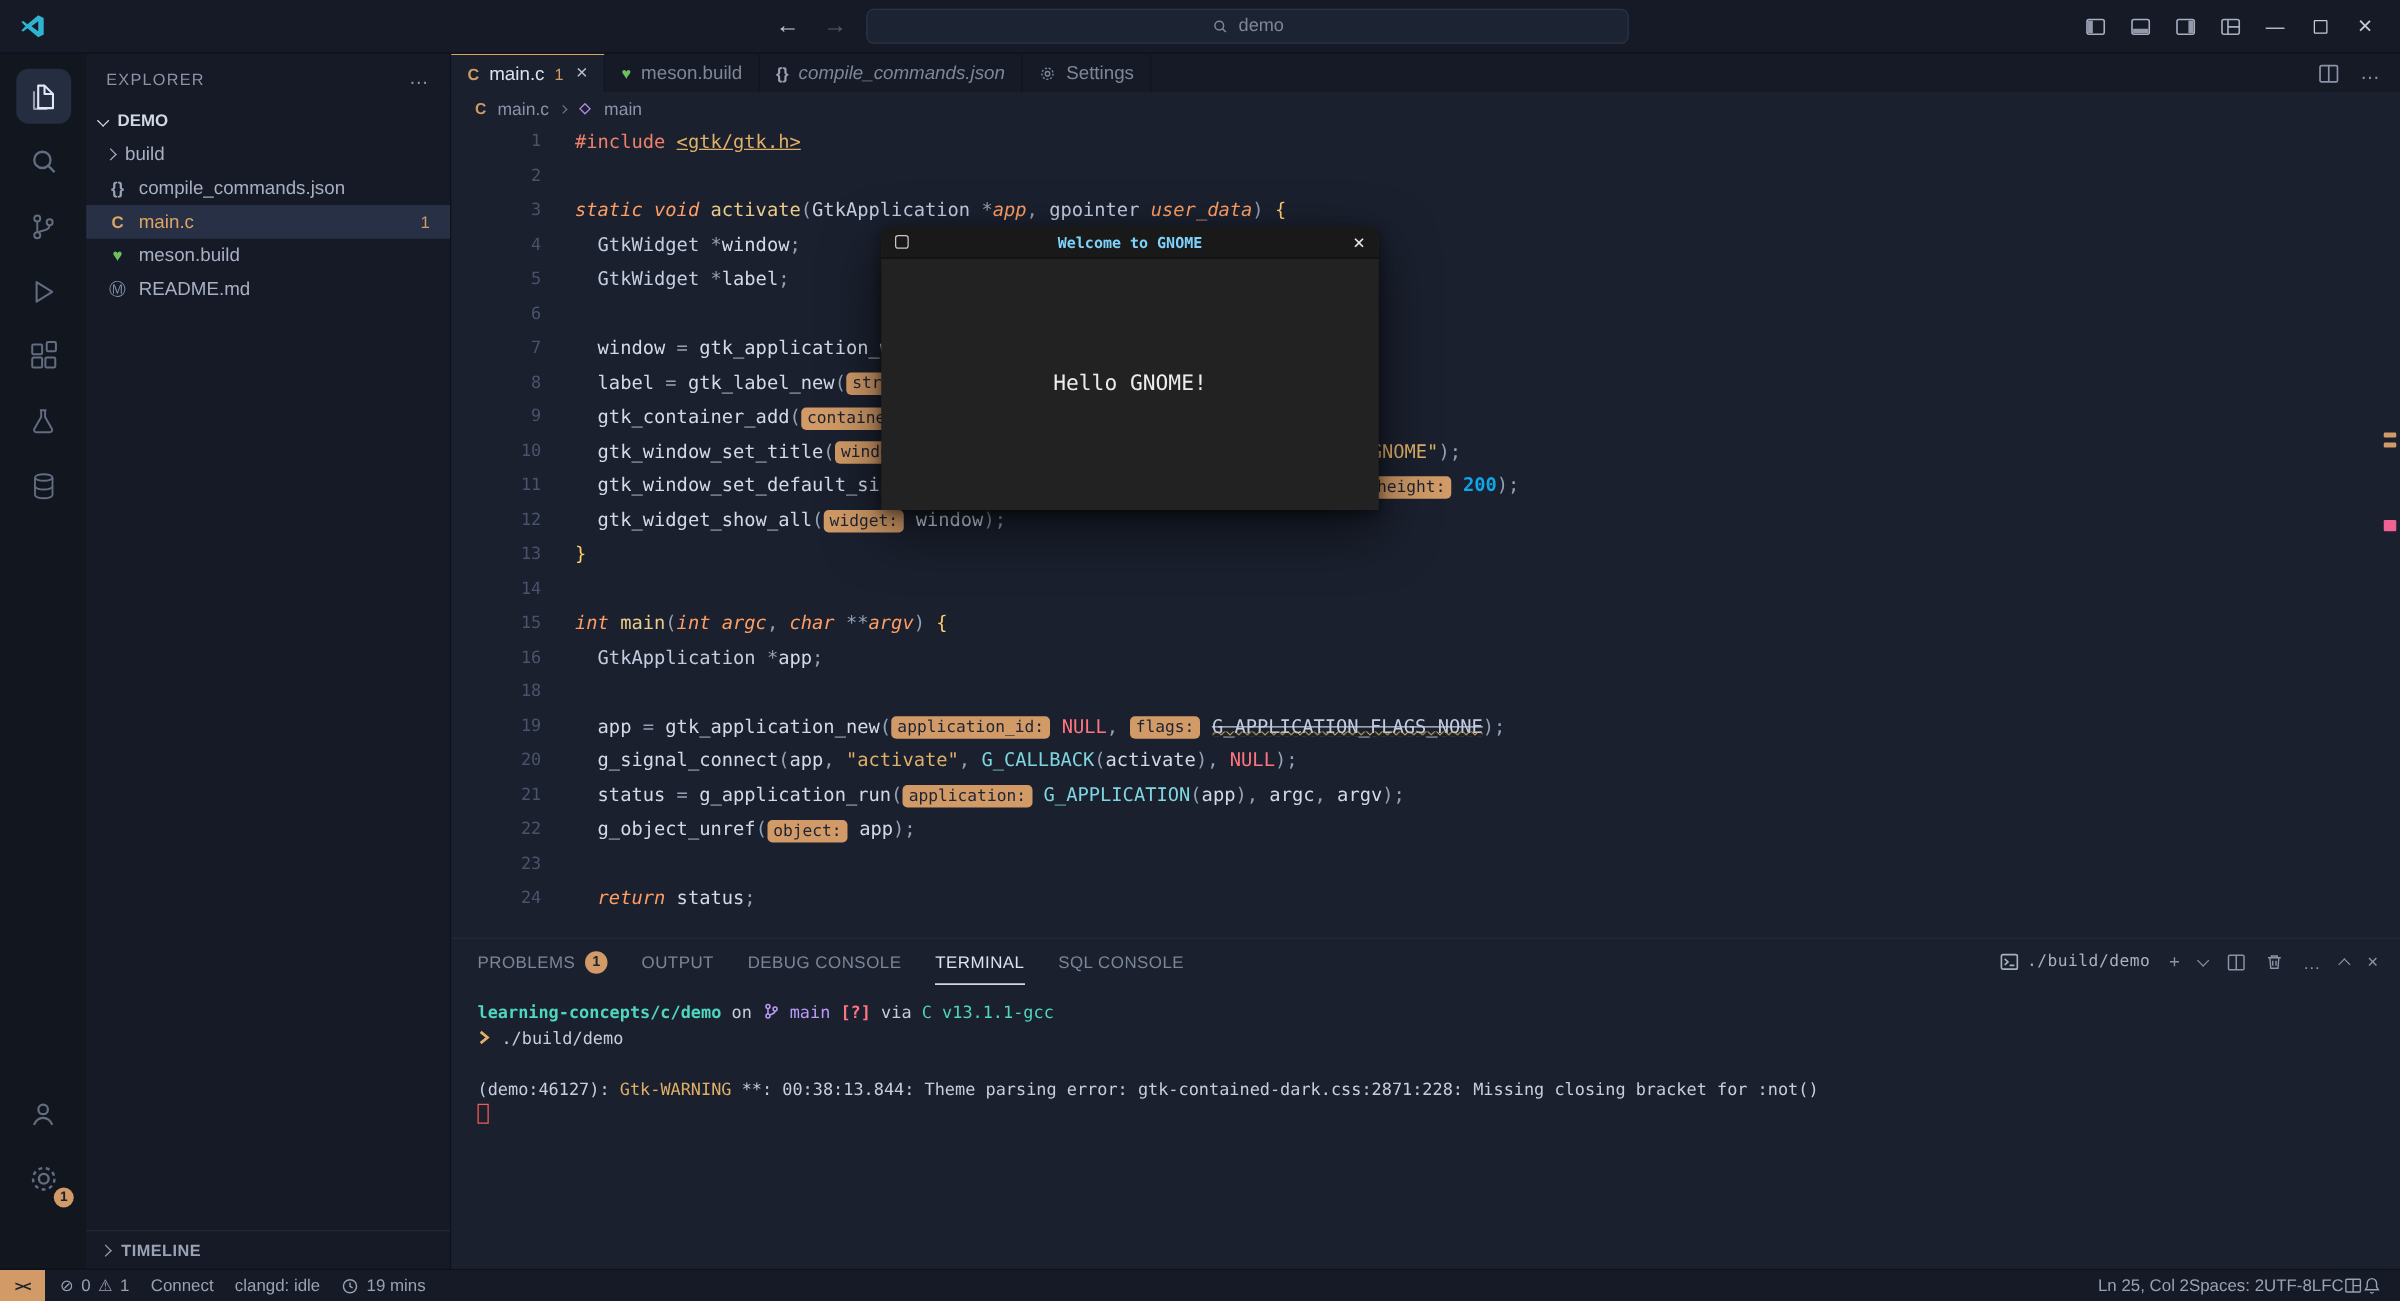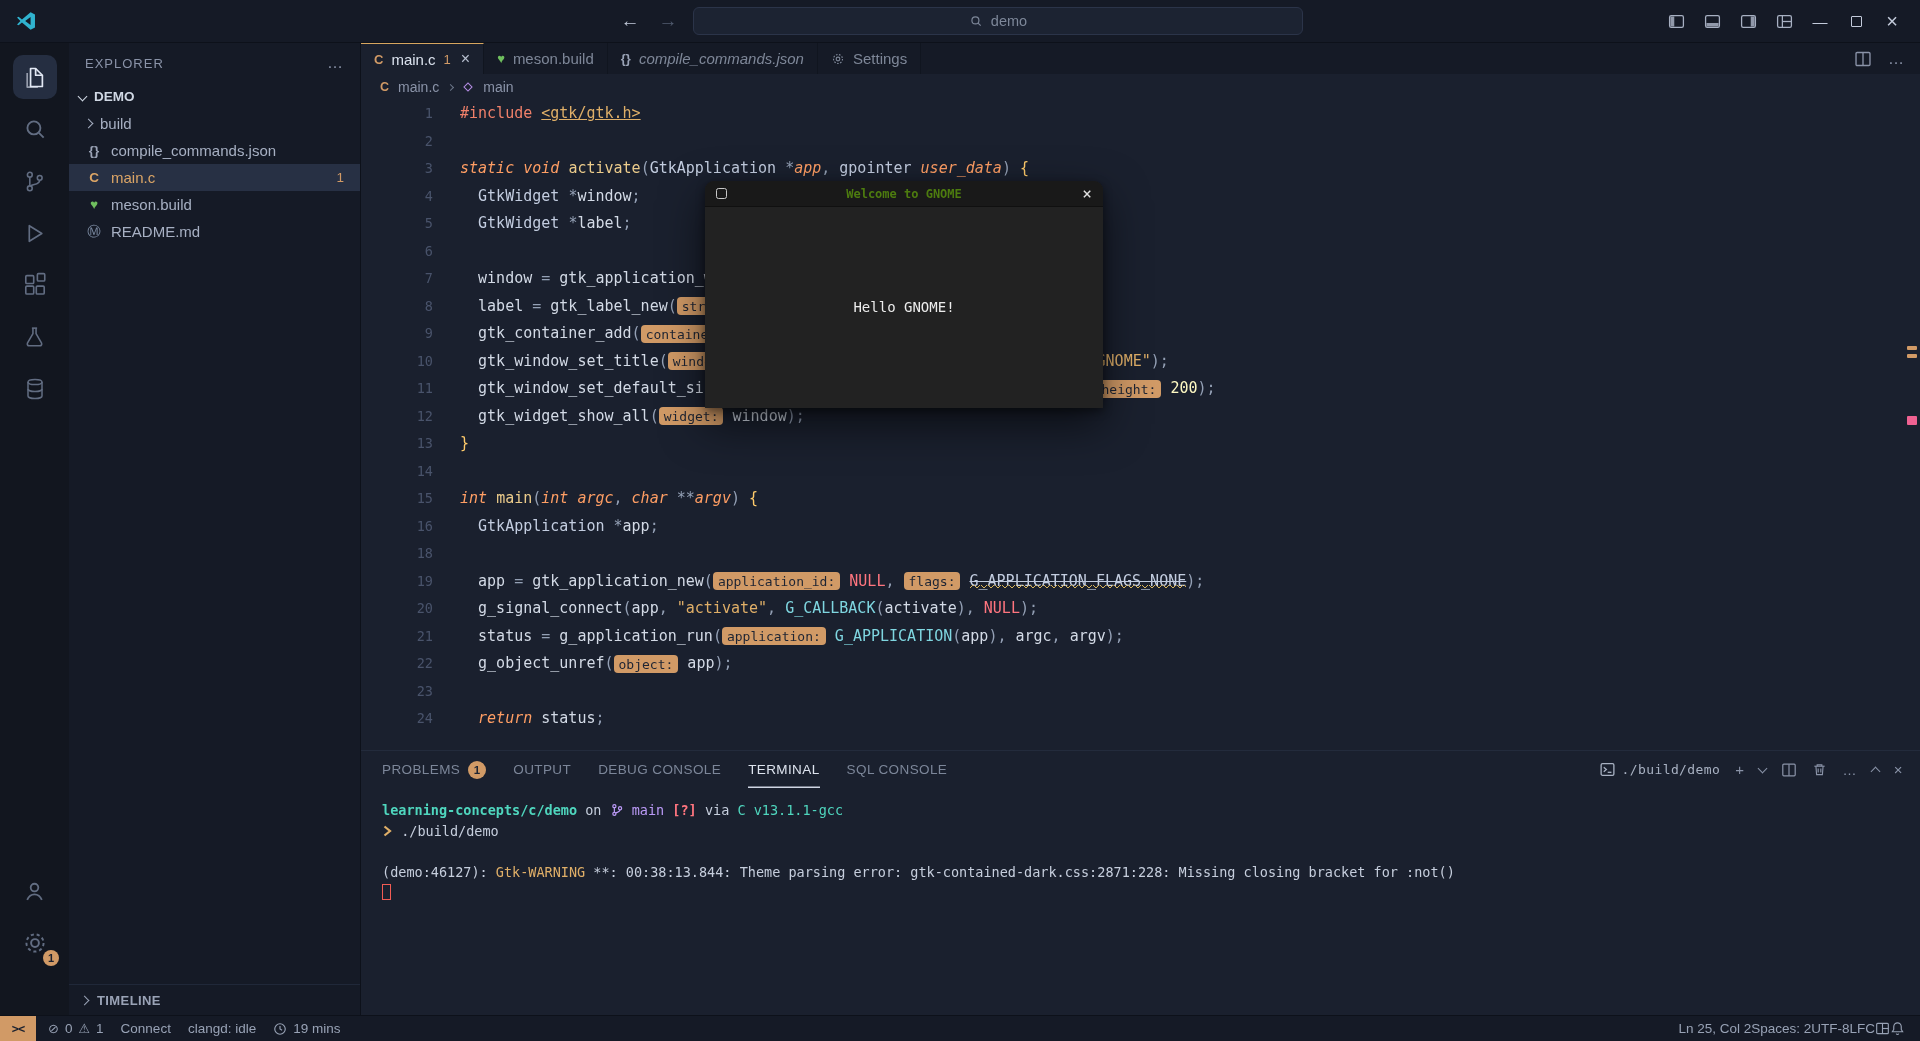--- a/index.html
+++ b/index.html
@@ -75,38 +75,38 @@
   .tk-d  { color:#d3dae6; }
   .tk-pp { color:#f0806a; }
   .tk-inc{ color:#e0af68; text-decoration:underline; }
   .tk-kw { color:#ff9e64; font-style:italic; }
   .tk-fn { color:#ebcb8b; }
   .tk-ty { color:#c3cde0; }
   .tk-pa { color:#ff9e64; font-style:italic; }
   .tk-pu { color:#94a0b5; }
   .tk-br { color:#ffcb6b; }
   .tk-st { color:#e0af68; }
-  .tk-nu { color:#fef9c3; }
+  .tk-nu { color:#0ea5e9;font-weight:bold; }
   .tk-nl { color:#ff757f; }
   .tk-mc { color:#7fd6e0; }
   .tk-hint { background:#d19a66; color:#1d2433; border-radius:4px; padding:1.5px 5px; font-size:13px; }
   .tk-dep { color:#c3cde0; text-decoration:line-through; position:relative; }
   .tk-dep::after { content:""; position:absolute; left:0; right:0; bottom:1px; height:4px;
       background-image:linear-gradient(45deg,transparent 64%,#d8b45a 68%,#d8b45a 76%,transparent 80%),
                        linear-gradient(-45deg,transparent 64%,#d8b45a 68%,#d8b45a 76%,transparent 80%);
       background-size:7px 4px; background-repeat:repeat-x; background-position:0 100%; }
   .ruler-mark { position:absolute; right:3px; width:10px; border-radius:1px; }
 
   
   .gnome-window { position:absolute; left:344px; top:81px; width:398px; height:227px; border-radius:9px 9px 0 0; overflow:hidden; background:#222222; box-shadow:0 16px 44px rgba(0,0,0,.58), 0 3px 10px rgba(0,0,0,.45); }
   .gw-header { height:26px; background:#191919; border-bottom:1px solid #101010; display:flex; align-items:center; padding:0 11px; position:relative; }
-  .gw-title { position:absolute; left:0; right:0; text-align:center; font-family:"DejaVu Sans Mono",monospace; font-size:12px; font-weight:bold; color:#4d7c0f; }
+  .gw-title { position:absolute; left:0; right:0; text-align:center; font-family:"DejaVu Sans Mono",monospace; font-size:12px; font-weight:bold; color:#7dd3fc; }
   .gw-appicon { width:11px; height:11px; border:1.4px solid #c8c8c8; border-radius:2.5px; z-index:1; }
   .gw-close { margin-left:auto; z-index:1; color:#e2e2e2; font-size:16px; line-height:1; }
-  .gw-body { height:200px; display:flex; align-items:center; justify-content:center; color:#ececec; font-size:14px; }
+  .gw-body { height:200px; display:flex; align-items:center; justify-content:center; color:#ececec; font-size:17px; }
 
   
   .panel { height:265px; border-top:1px solid #232b3c; display:flex; flex-direction:column; background:#1a202e; }
   .panel-tabs { height:37px; display:flex; align-items:center; padding-left:21px; gap:27px; font-size:13.5px; letter-spacing:.4px; color:#7c8699; flex:none; }
   .ptab { display:flex; align-items:center; gap:8px; height:100%; }
   .ptab.active { color:#dde3ee; box-shadow:inset 0 -1.5px 0 #cfd6e4; }
   .ptab-badge { width:18px; height:18px; border-radius:50%; background:#d19a66; color:#1d2433; font-size:11.5px; font-weight:bold; display:flex; align-items:center; justify-content:center; }
   .panel-actions { margin-left:auto; display:flex; align-items:center; gap:15px; padding-right:17px; color:#8a93a8; font-size:14px; }
   .term-label { display:flex; align-items:center; gap:7px; font-family:"DejaVu Sans Mono",monospace; font-size:13px; color:#a8b1c2; }
   .pa-glyph { font-size:15px; }

